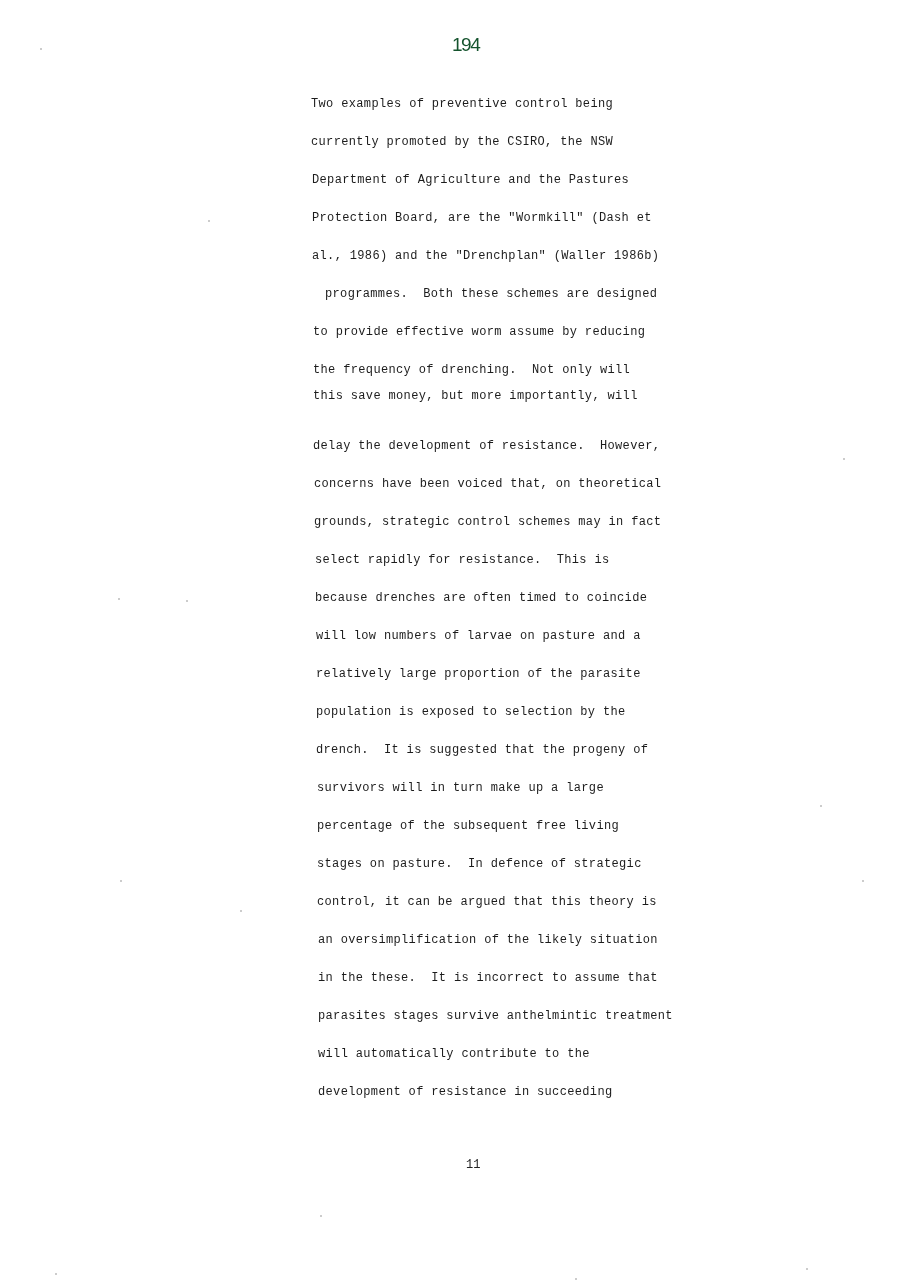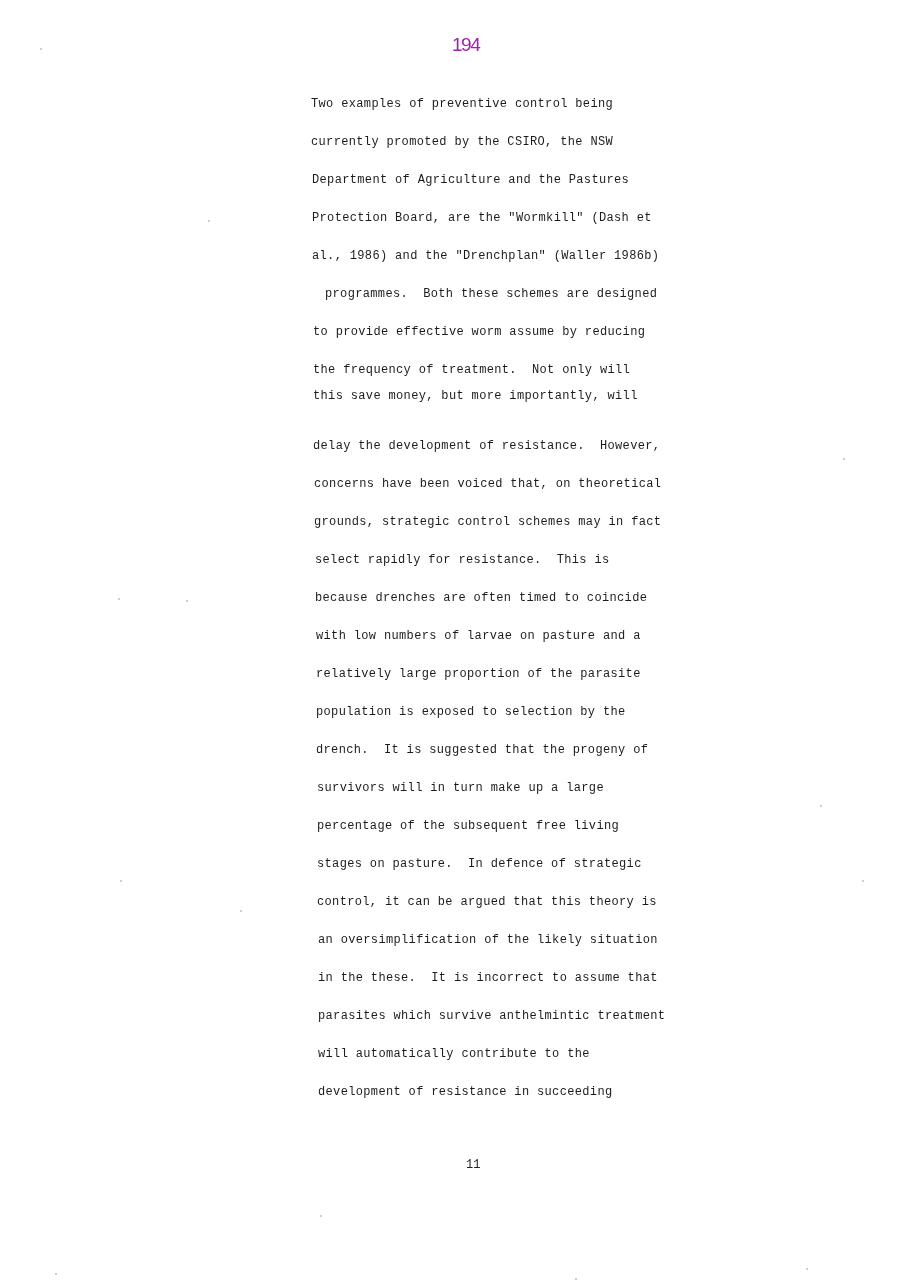--- a/index.html
+++ b/index.html
@@ -15,21 +15,21 @@
       font-family: "Liberation Mono", "DejaVu Sans Mono", monospace;
       color: #1a1a1a;
     }
     .page-number-top {
       position: absolute;
       left: 452px;
       top: 34px;
       font-family: "Liberation Sans", "DejaVu Sans", sans-serif;
       font-size: 19px;
       letter-spacing: -1.5px;
-      color: #a21caf;
+      color: #14532d;
     }
     .page-number-bottom {
       position: absolute;
       left: 466px;
       top: 1158px;
       font-size: 12px;
       color: #222;
     }
     .body-text {
       position: absolute;
@@ -60,38 +60,38 @@
   <div class="page-number-top">194</div>
 
   <div class="body-text">
     <div class="line" style="top:0px;left:0px">Two examples of preventive control being</div>
     <div class="line" style="top:38px;left:0px">currently promoted by the CSIRO, the NSW</div>
     <div class="line" style="top:76px;left:1px">Department of Agriculture and the Pastures</div>
     <div class="line" style="top:114px;left:1px">Protection Board, are the "Wormkill" (Dash et</div>
     <div class="line" style="top:152px;left:1px">al., 1986) and the "Drenchplan" (Waller 1986b)</div>
     <div class="line" style="top:190px;left:14px">programmes.  Both these schemes are designed</div>
     <div class="line" style="top:228px;left:2px">to provide effective worm assume by reducing</div>
-    <div class="line" style="top:266px;left:2px">the frequency of treatment.  Not only will</div>
+    <div class="line" style="top:266px;left:2px">the frequency of drenching.  Not only will</div>
     <div class="line" style="top:292px;left:2px">this save money, but more importantly, will</div>
     <div class="line" style="top:342px;left:2px">delay the development of resistance.  However,</div>
     <div class="line" style="top:380px;left:3px">concerns have been voiced that, on theoretical</div>
     <div class="line" style="top:418px;left:3px">grounds, strategic control schemes may in fact</div>
     <div class="line" style="top:456px;left:4px">select rapidly for resistance.  This is</div>
     <div class="line" style="top:494px;left:4px">because drenches are often timed to coincide</div>
-    <div class="line" style="top:532px;left:5px">with low numbers of larvae on pasture and a</div>
+    <div class="line" style="top:532px;left:5px">will low numbers of larvae on pasture and a</div>
     <div class="line" style="top:570px;left:5px">relatively large proportion of the parasite</div>
     <div class="line" style="top:608px;left:5px">population is exposed to selection by the</div>
     <div class="line" style="top:646px;left:5px">drench.  It is suggested that the progeny of</div>
     <div class="line" style="top:684px;left:6px">survivors will in turn make up a large</div>
     <div class="line" style="top:722px;left:6px">percentage of the subsequent free living</div>
     <div class="line" style="top:760px;left:6px">stages on pasture.  In defence of strategic</div>
     <div class="line" style="top:798px;left:6px">control, it can be argued that this theory is</div>
     <div class="line" style="top:836px;left:7px">an oversimplification of the likely situation</div>
     <div class="line" style="top:874px;left:7px">in the these.  It is incorrect to assume that</div>
-    <div class="line" style="top:912px;left:7px">parasites which survive anthelmintic treatment</div>
+    <div class="line" style="top:912px;left:7px">parasites stages survive anthelmintic treatment</div>
     <div class="line" style="top:950px;left:7px">will automatically contribute to the</div>
     <div class="line" style="top:988px;left:7px">development of resistance in succeeding</div>
   </div>
 
   <div class="page-number-bottom">11</div>
 
   <div class="speck" style="left:40px;top:48px"></div>
   <div class="speck" style="left:208px;top:220px"></div>
   <div class="speck" style="left:118px;top:598px"></div>
   <div class="speck" style="left:186px;top:600px"></div>

